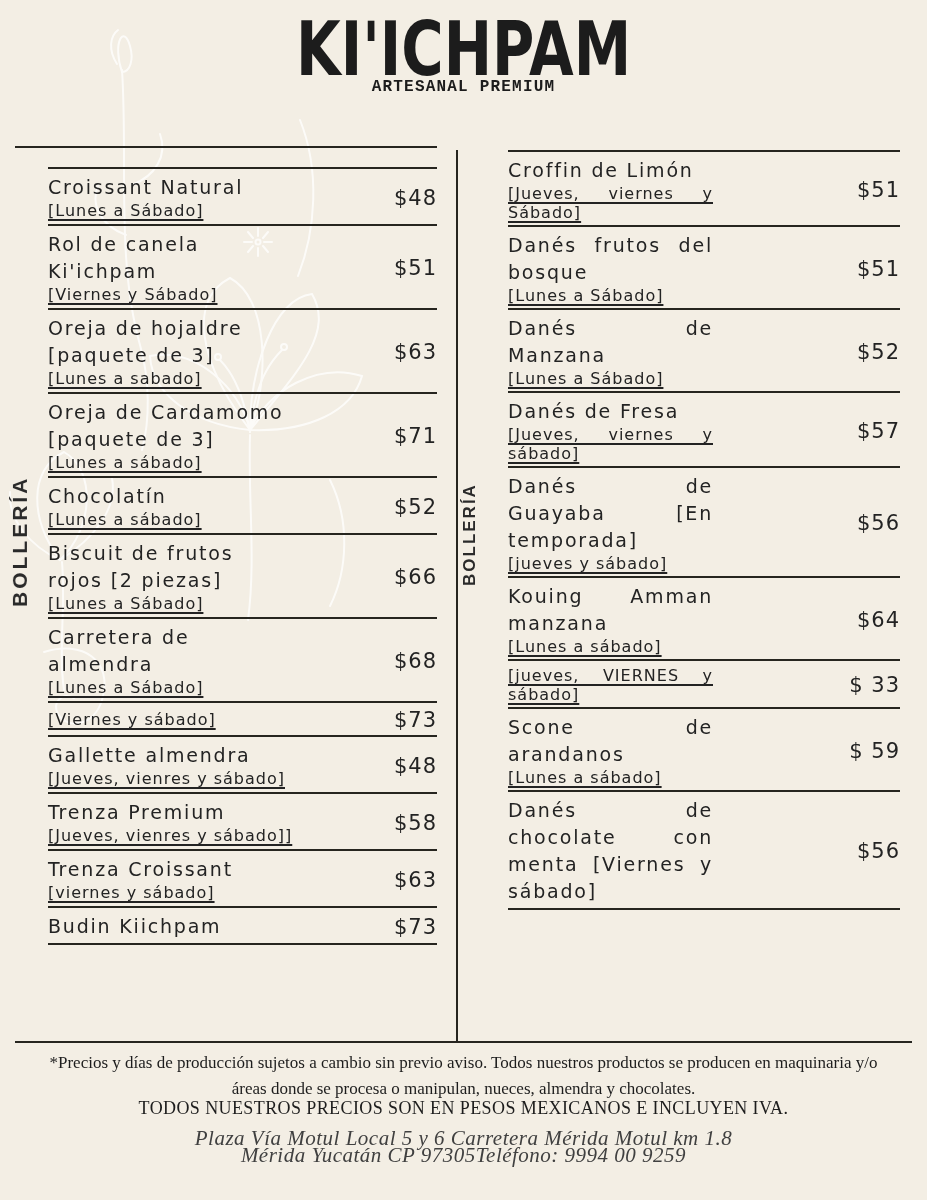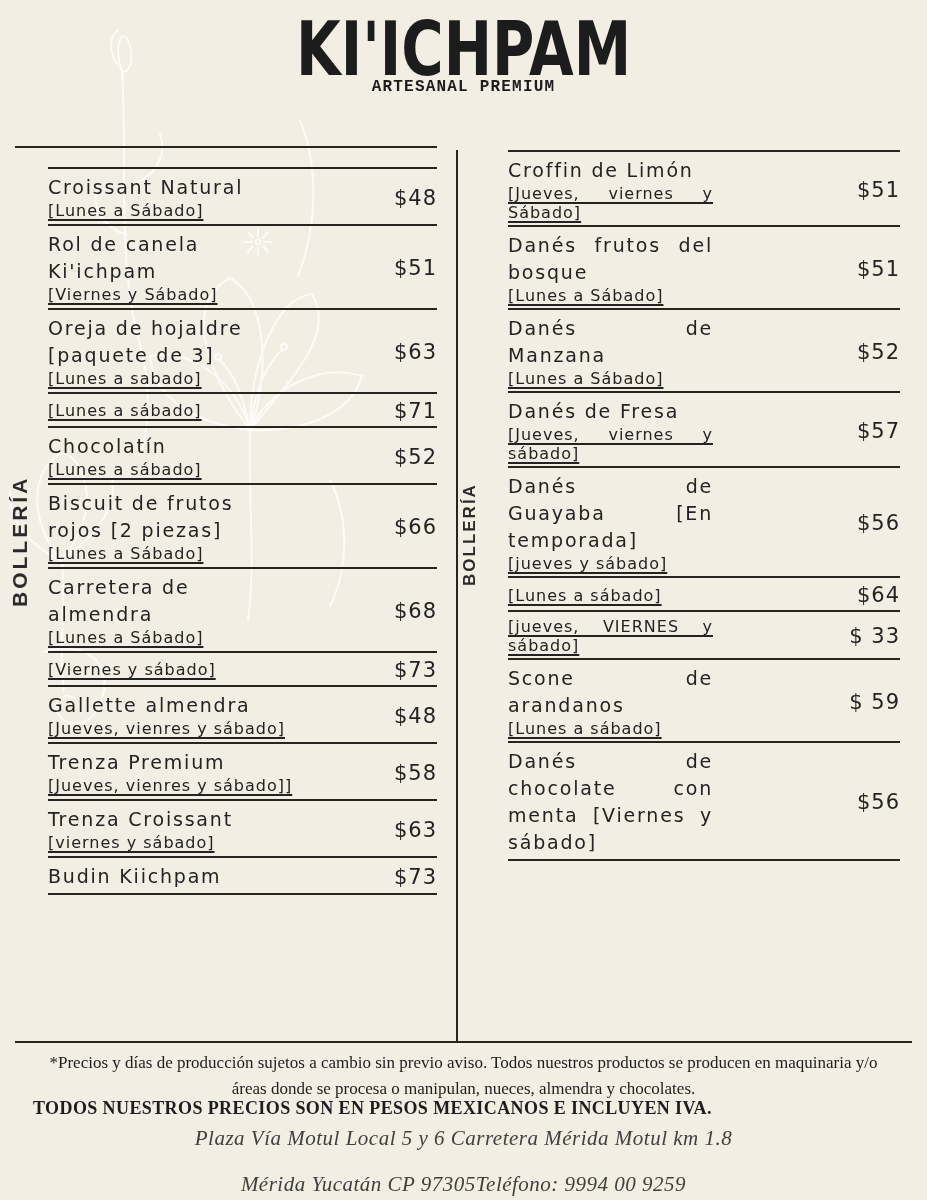--- a/index.html
+++ b/index.html
@@ -56,31 +56,31 @@
   #col-right .item-days{text-align:justify;line-height:19px;}
   .item-price{margin-left:auto;font-size:21px;letter-spacing:1px;color:#232323;white-space:pre;}
 
   
   .disclaimer{
     left:33px;top:1050px;width:861px;text-align:center;
     font-family:"Liberation Serif","DejaVu Serif",serif;
     font-size:17px;line-height:1.55;color:#1d1d1d;
   }
   .prices-note{
-    left:33px;top:1098px;width:861px;text-align:left;
+    left:33px;top:1098px;width:861px;text-align:center;
     font-family:"Liberation Serif","DejaVu Serif",serif;
-    font-size:18px;letter-spacing:0.4px;color:#1d1d1d;font-weight:bold;
+    font-size:18px;letter-spacing:0.4px;color:#1d1d1d;
   }
   .address{
     left:33px;width:861px;text-align:center;
     font-family:"Liberation Serif","DejaVu Serif",serif;font-style:italic;
     font-size:21px;color:#404040;letter-spacing:0.5px;
   }
   #address-1{top:1126px;}
-  #address-2{top:1172px;text-align:center;}
+  #address-2{top:1143px;text-align:center;}
 </style>
 </head>
 <body>
 
 <svg class="decor" width="927" height="1200" viewBox="0 0 927 1200" aria-hidden="true">
   <g stroke="#ffffff" fill="none" stroke-width="2" opacity="0.75" stroke-linecap="round">
     <path d="M122 70 C 128 160, 116 260, 140 345 C 150 380, 150 420, 142 450"></path>
     <path d="M122 72 C 112 42, 124 24, 130 46 C 134 60, 130 72, 122 72 Z"></path>
     <path d="M117 64 C 108 50, 110 36, 118 30"></path>
     <path d="M132 185 C 155 176, 168 156, 160 134"></path>
@@ -138,20 +138,21 @@
   <div class="item">
     <div class="item-text">
       <div class="item-name">Oreja de hojaldre [paquete de 3]</div>
       <div class="item-days">[Lunes a sabado]</div>
     </div>
     <div class="item-price">$63</div>
   </div>
 
   <div class="item">
     <div class="item-text">
+      <div class="item-name">Oreja de Cardamomo [paquete de 3]</div>
       <div class="item-days">[Lunes a sábado]</div>
     </div>
     <div class="item-price">$71</div>
   </div>
 
   <div class="item">
     <div class="item-text">
       <div class="item-name">Chocolatín</div>
       <div class="item-days">[Lunes a sábado]</div>
     </div>
@@ -249,20 +250,21 @@
   <div class="item">
     <div class="item-text">
       <div class="item-name">Danés de Guayaba [En temporada]</div>
       <div class="item-days">[jueves y sábado]</div>
     </div>
     <div class="item-price">$56</div>
   </div>
 
   <div class="item">
     <div class="item-text">
+      <div class="item-name">Kouing Amman manzana</div>
       <div class="item-days">[Lunes a sábado]</div>
     </div>
     <div class="item-price">$64</div>
   </div>
 
   <div class="item">
     <div class="item-text">
       <div class="item-days">[jueves, VIERNES y sábado]</div>
     </div>
     <div class="item-price">$ 33</div>

